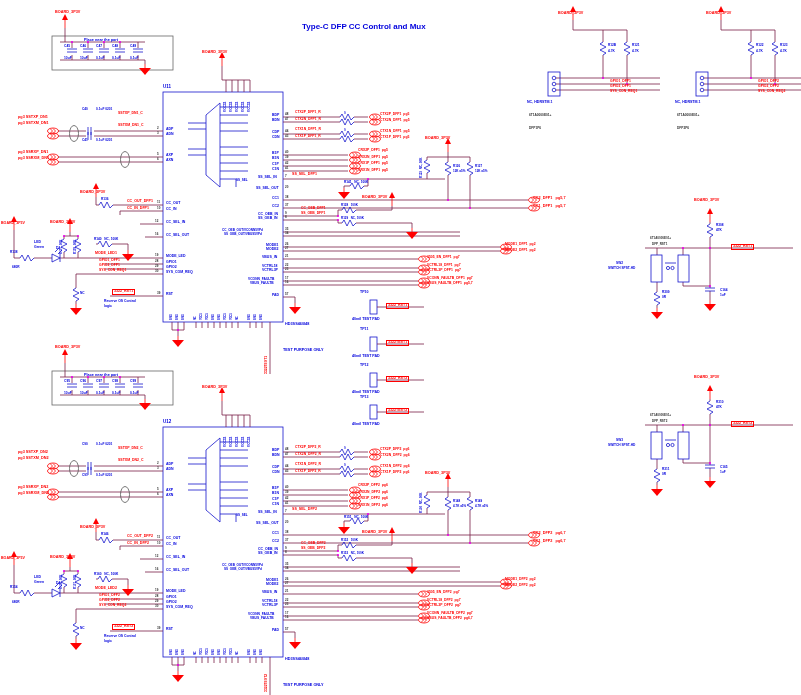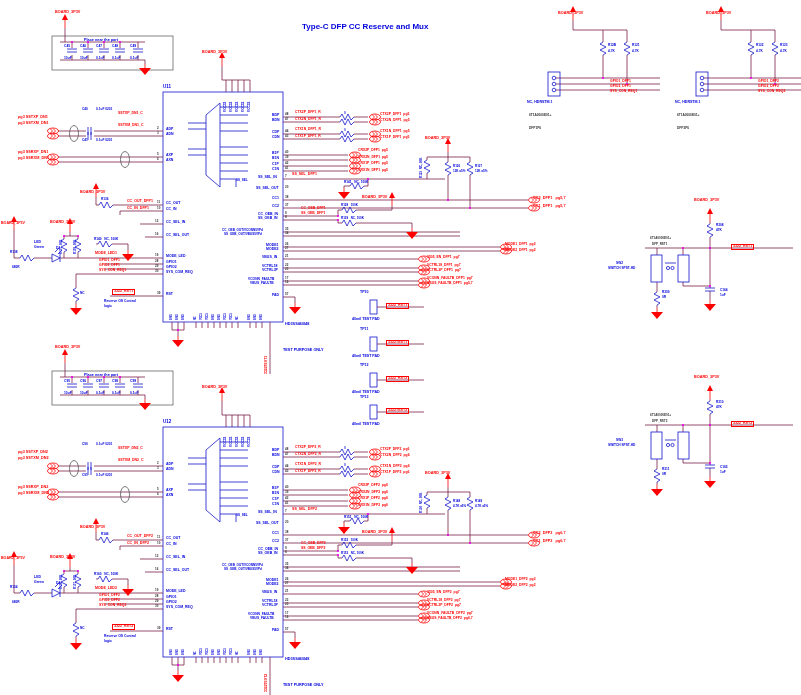--- a/index.html
+++ b/index.html
@@ -211,21 +211,21 @@
         <use href="#swb" transform="translate(0,177)"></use>
       </g>
   <g>
     <use href="#tp"></use>
         <use href="#tp" y="37"></use>
         <use href="#tp" y="73"></use>
         <use href="#tp" y="105"></use>
   </g>
 </svg>
 
-<span id="title">Type-C DFP CC Reserve and Mux</span>
+<span id="title">Type-C DFP CC Control and Mux</span>
 <div id="labels">
       <span class="lb" style="left: 55px; top: 11px; color: rgb(255, 0, 0); font-size: 3.8px;">BOARD_3P3V</span>
       <span class="lb" style="left: 84px; top: 39px; color: rgb(0, 0, 221); font-size: 3.8px;">Place near the part</span>
       <span class="lb" style="left: 64px; top: 45px; color: rgb(0, 0, 221); font-size: 3.3px;">C45</span>
       <span class="lb" style="left: 80px; top: 45px; color: rgb(0, 0, 221); font-size: 3.3px;">C46</span>
       <span class="lb" style="left: 96px; top: 45px; color: rgb(0, 0, 221); font-size: 3.3px;">C47</span>
       <span class="lb" style="left: 112px; top: 45px; color: rgb(0, 0, 221); font-size: 3.3px;">C48</span>
       <span class="lb" style="left: 130px; top: 45px; color: rgb(0, 0, 221); font-size: 3.3px;">C49</span>
       <span class="lb" style="left: 64px; top: 57px; color: rgb(0, 0, 221); font-size: 3.3px;">10uF</span>
       <span class="lb" style="left: 80px; top: 57px; color: rgb(0, 0, 221); font-size: 3.3px;">10uF</span>

